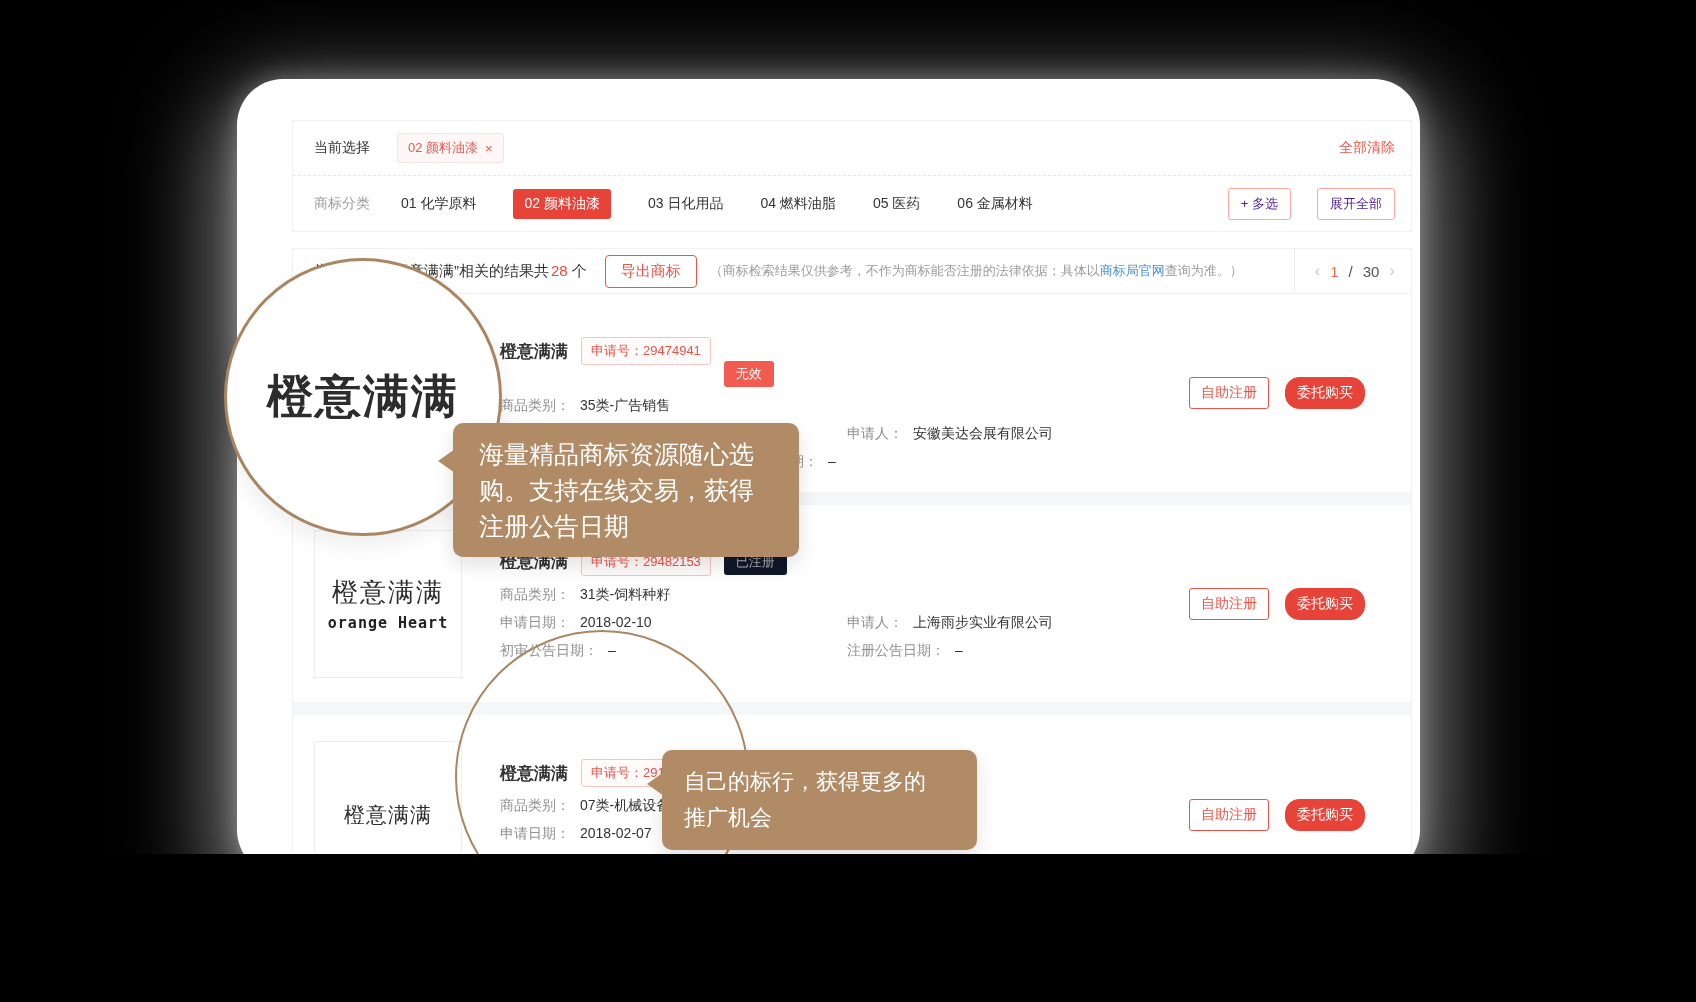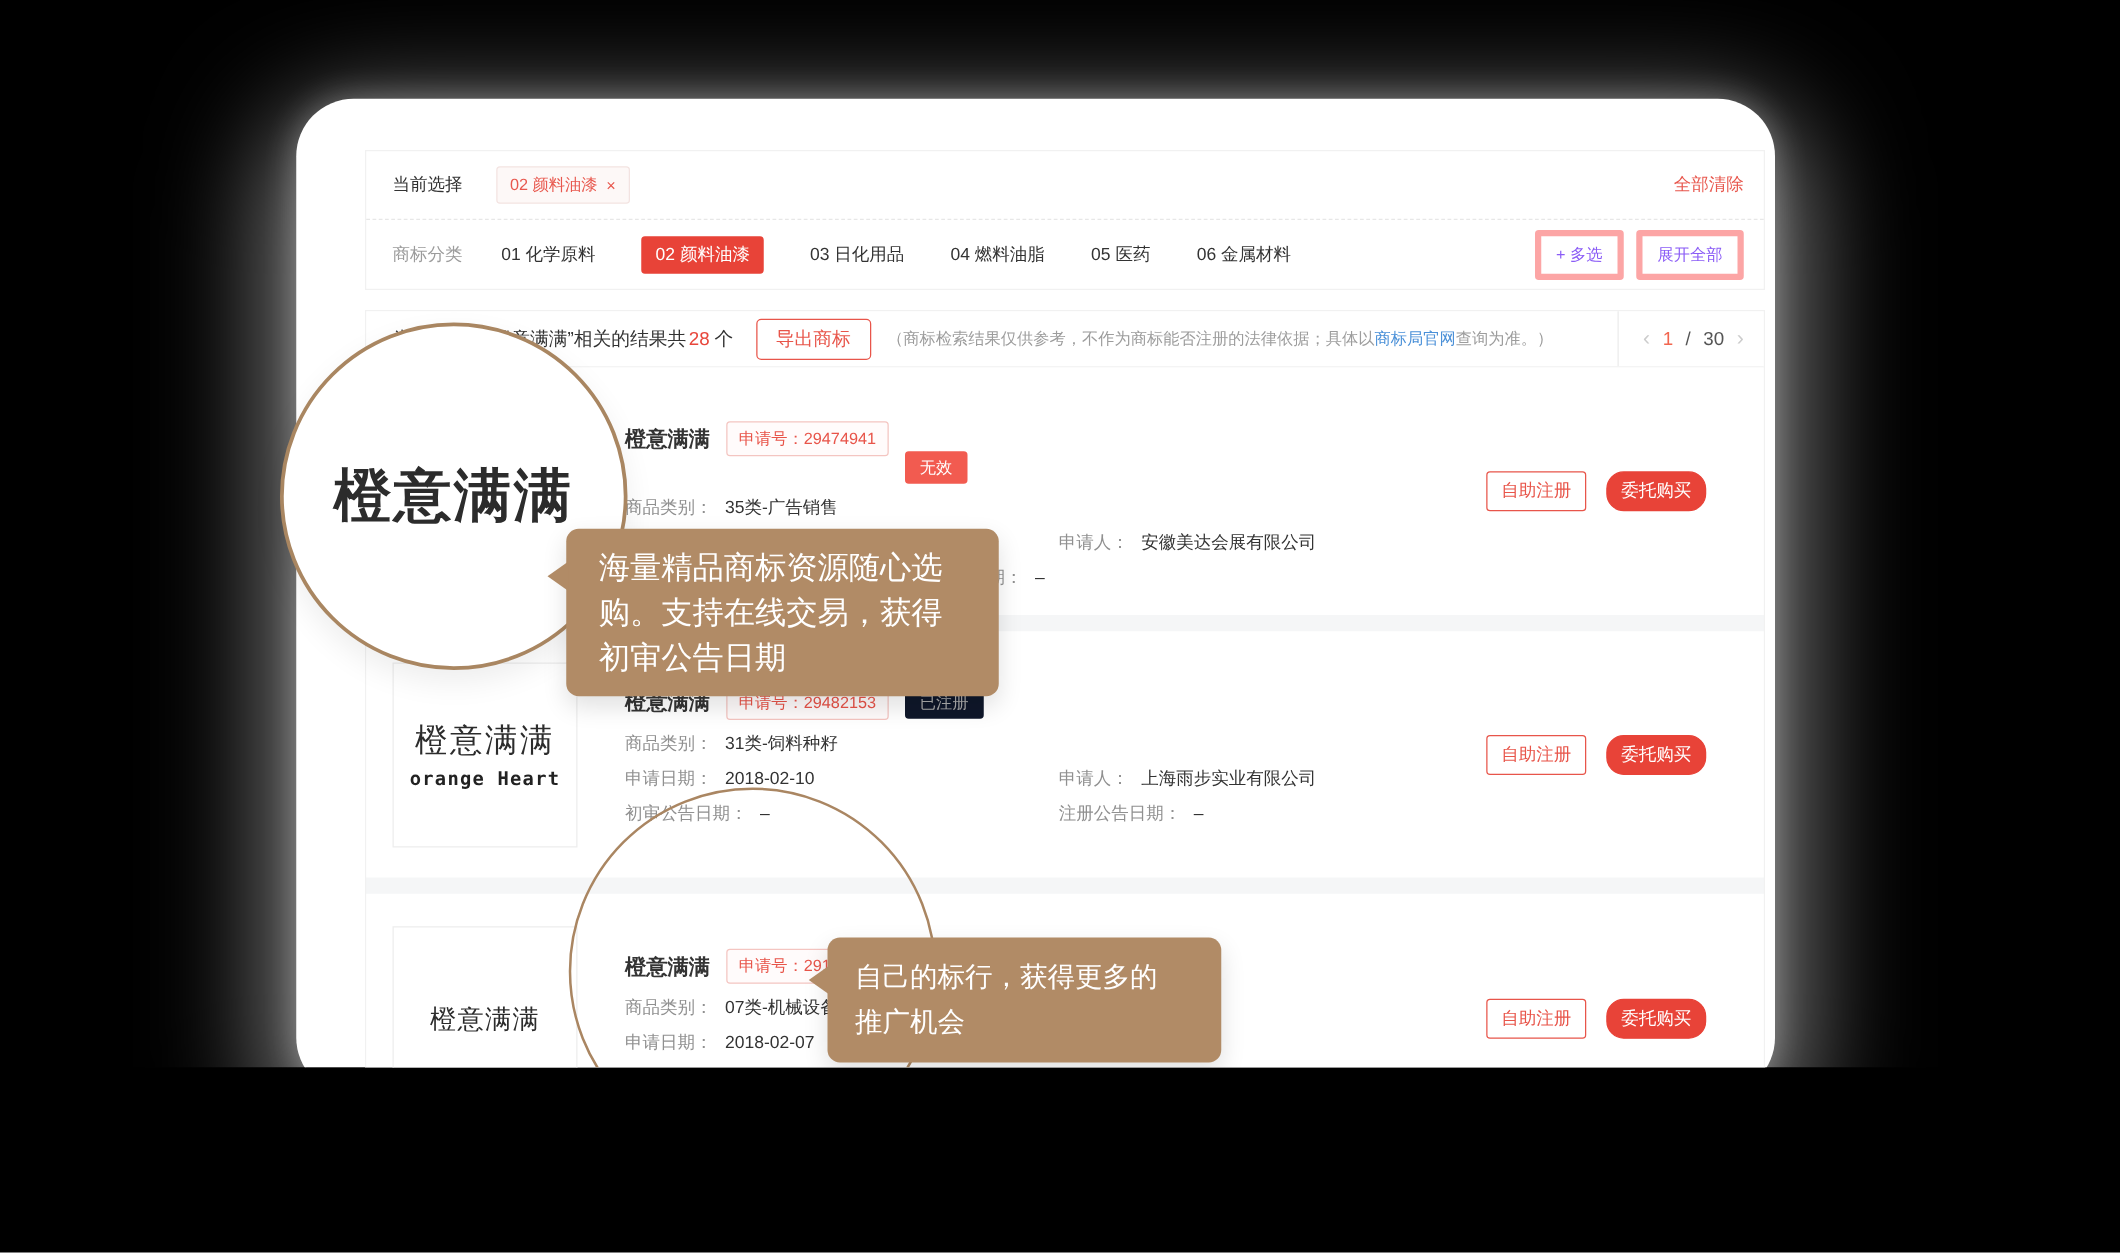--- a/index.html
+++ b/index.html
@@ -20,22 +20,22 @@
   .hrow.first{border-bottom:1px dashed #e7e7e7;}
   .cur-label{font-size:14px;color:#333;}
   .ftag{margin-left:27px;display:flex;align-items:center;gap:7px;font-size:13px;color:#e8584e;
         background:#fdf8f7;border:1px solid #f3e3e1;border-radius:3px;padding:5px 10px;cursor:pointer;}
   .clear-all{margin-left:auto;font-size:14px;color:#e8584e;cursor:pointer;}
   .cat-label{font-size:14px;color:#9c9c9c;}
   .cats{display:flex;align-items:center;gap:37px;margin-left:31px;}
   .cat{font-size:14px;color:#333;cursor:pointer;white-space:nowrap;}
   .cat.selected{background:#e84338;color:#fff;padding:6px 11px;border-radius:3px;}
   .hbtns{margin-left:auto;display:flex;gap:10px;}
-  .hbtn{font-size:13px;color:#8b5cf6;border:5px solid #fca5a5;background:#fff;border-radius:3px;
-        padding:6px 12px;cursor:pointer;}
+  .hbtn{font-size:13px;color:#4c1d95;border:1px solid #fca5a5;background:#fff;border-radius:3px;
+        padding:6px 12px;cursor:pointer;margin-left:16px;}
   
   .rcard{position:absolute;left:55px;top:169px;width:1120px;bottom:0;box-sizing:border-box;
          border:1px solid #f1f1f1;border-bottom:none;background:#f5f6f7;display:flex;flex-direction:column;}
   .rhead{height:44px;flex:none;background:#fff;display:flex;align-items:center;
          padding:0 6px 0 21px;border-bottom:1px solid #f1f1f1;font-size:15px;}
   .summary{color:#333;white-space:nowrap;}
   .cnt{color:#e8473c;margin:0 4px 0 2px;}
   .export{margin-left:18px;font-size:15px;color:#e8554a;border:1px solid #e8554a;background:#fff;
           border-radius:4px;padding:6px 15px;cursor:pointer;flex:none;}
   .disclaimer{margin-left:13px;font-size:13px;color:#9d9d9d;white-space:nowrap;}
@@ -247,21 +247,21 @@
   </div>
 
   <div class="circle1">
     <span class="big-mark">橙意满满</span>
   </div>
   <div class="circle2"></div>
 
   <div class="tip tip1">
     <span class="ln">海量精品商标资源随心选</span>
     <span class="ln">购。支持在线交易，获得</span>
-    <span class="ln">初审公告日期</span>
+    <span class="ln">注册公告日期</span>
   </div>
 
   <div class="tip tip2">
     <span class="ln">自己的标行，获得更多的</span>
     <span class="ln">推广机会</span>
   </div>
 
 </div>
 
 </body></html>

